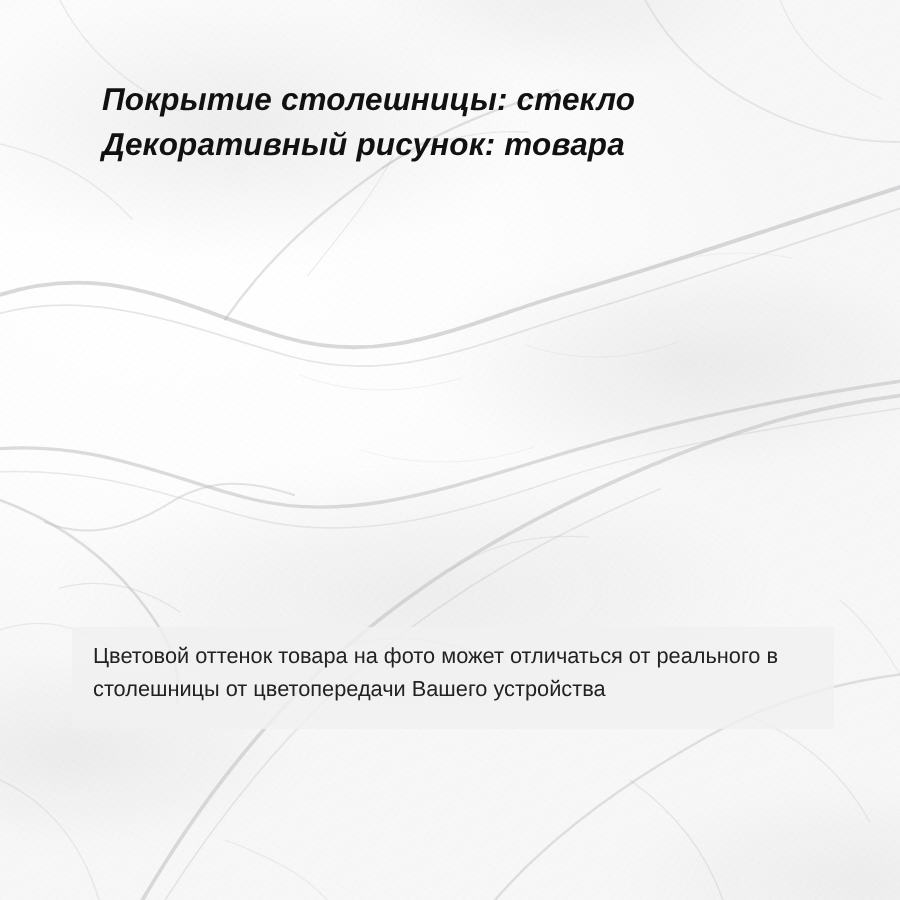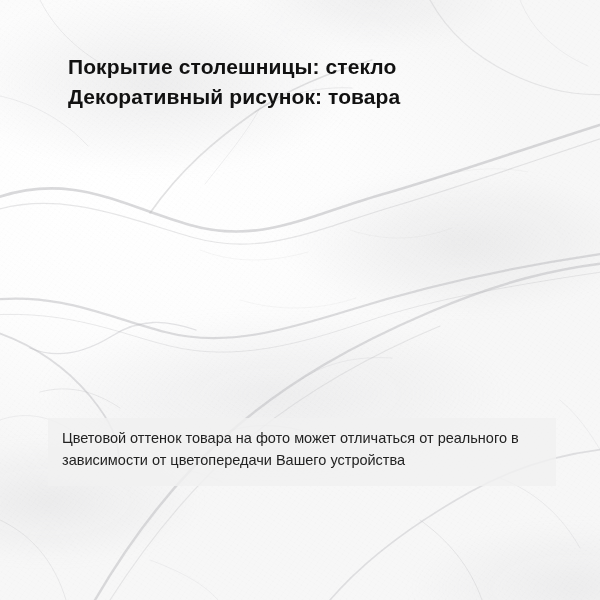--- a/index.html
+++ b/index.html
@@ -58,20 +58,21 @@
       repeating-linear-gradient(-54deg, rgba(0,0,0,0.010) 0px, rgba(0,0,0,0.010) 1px, rgba(255,255,255,0) 1px, rgba(255,255,255,0) 5px);
     pointer-events: none;
   }
 
   
   .spec-block {
     position: absolute;
     left: 68px;
     top: 52px;
     width: 500px;
+    font-style: italic;
   }
   .spec-line {
     font-size: 21px;
     font-weight: bold;
     color: #111111;
     line-height: 1.42;
     letter-spacing: 0.1px;
     white-space: nowrap;
   }
 
@@ -143,15 +144,15 @@
     </svg>
   </div>
 
   <div class="grain"></div>
 
   <div class="spec-block">
     <div class="spec-line">Покрытие столешницы: стекло</div>
     <div class="spec-line">Декоративный рисунок: товара</div>
   </div>
 
-  <div class="disclaimer">Цветовой оттенок товара на фото может отличаться от реального в зависимости от цветопередачи Вашего устройства</div>
+  <div class="disclaimer">Цветовой оттенок товара на фото может отличаться от реального в столешницы от цветопередачи Вашего устройства</div>
 
 </div>
 
 </body></html>

